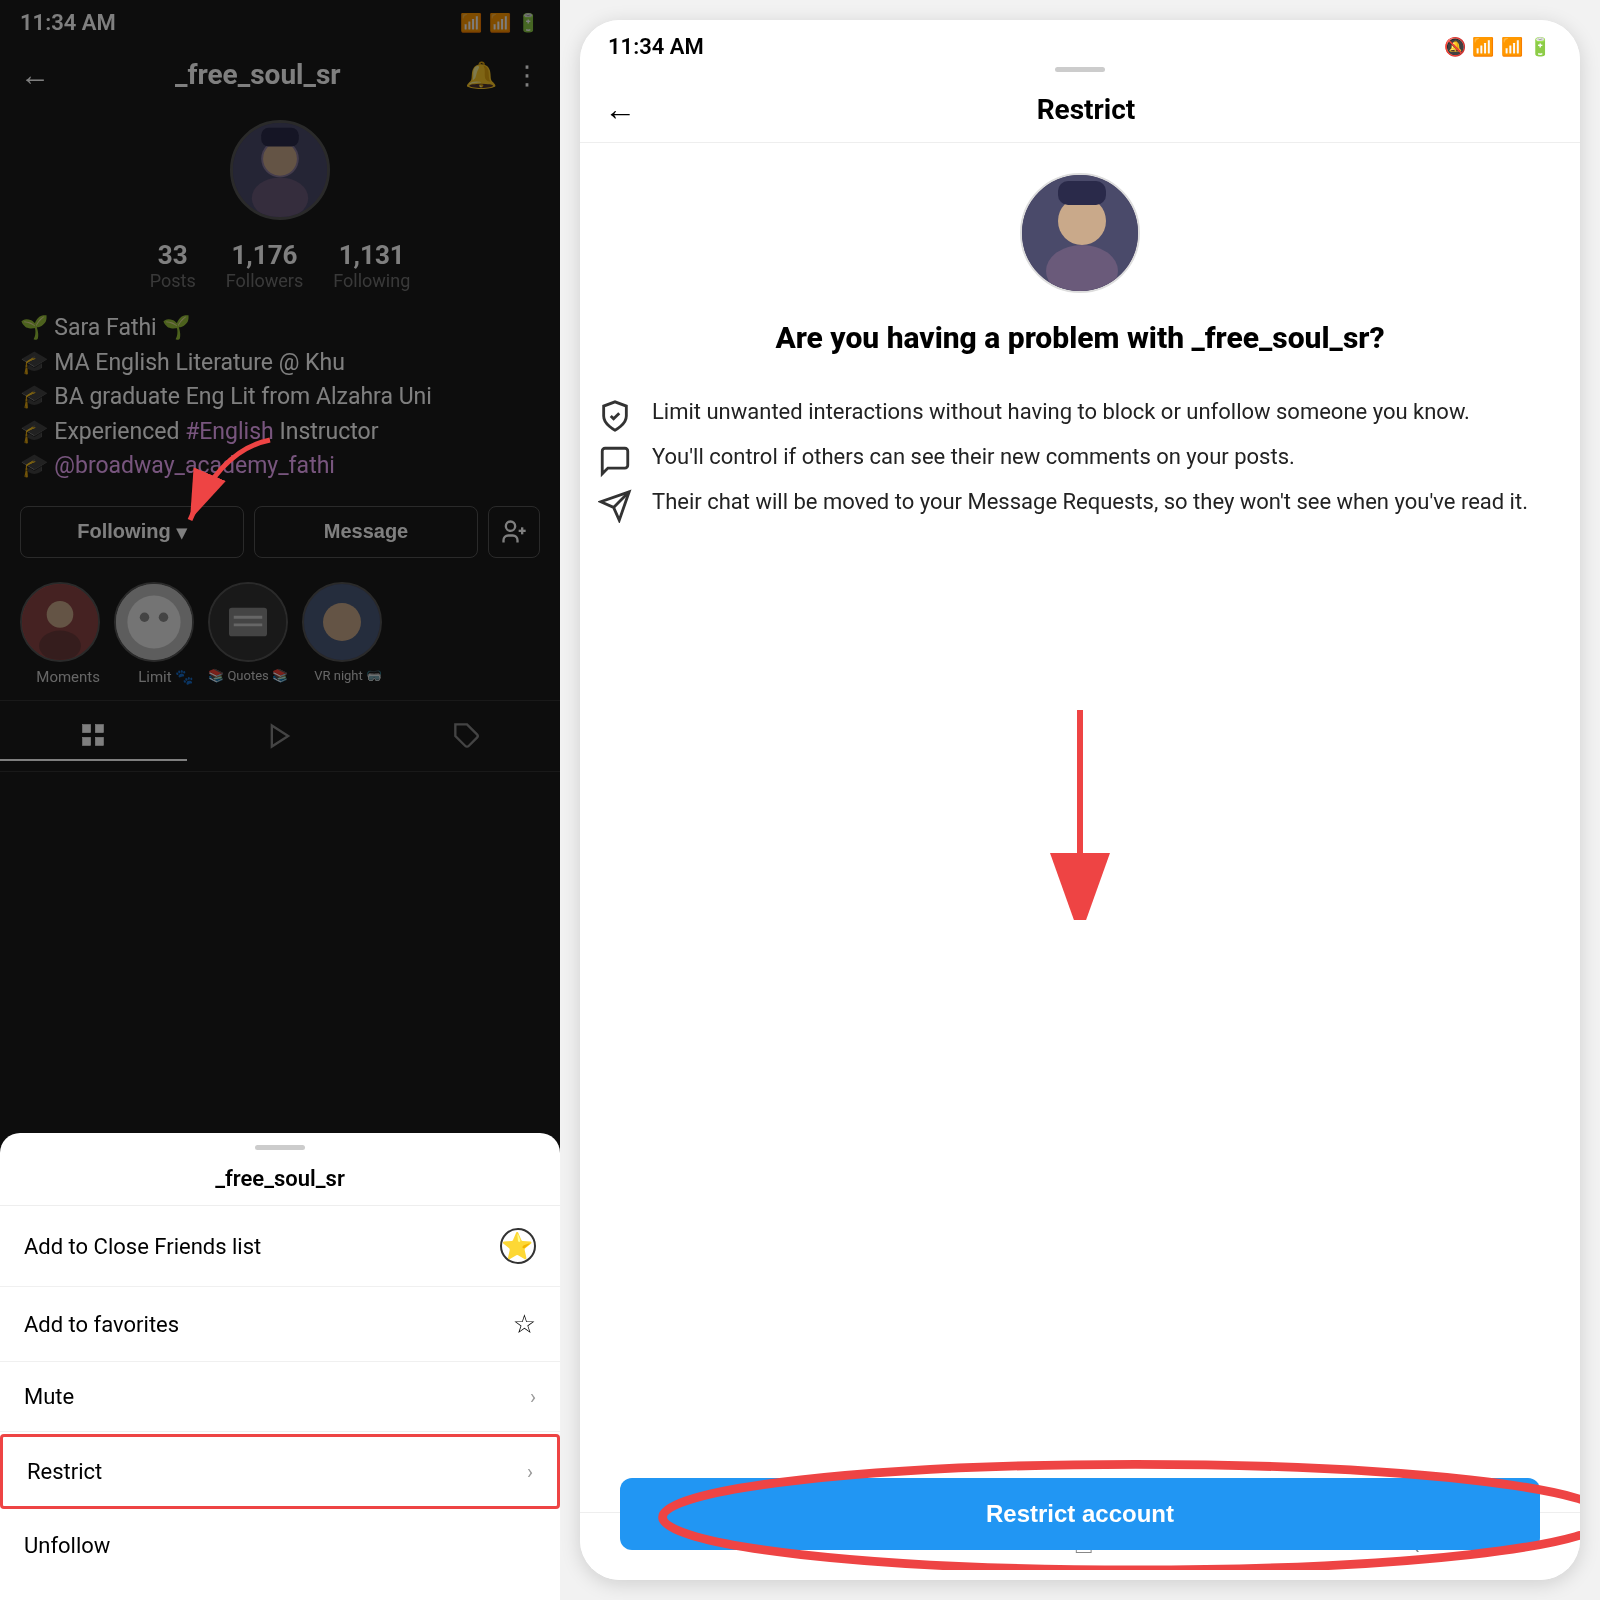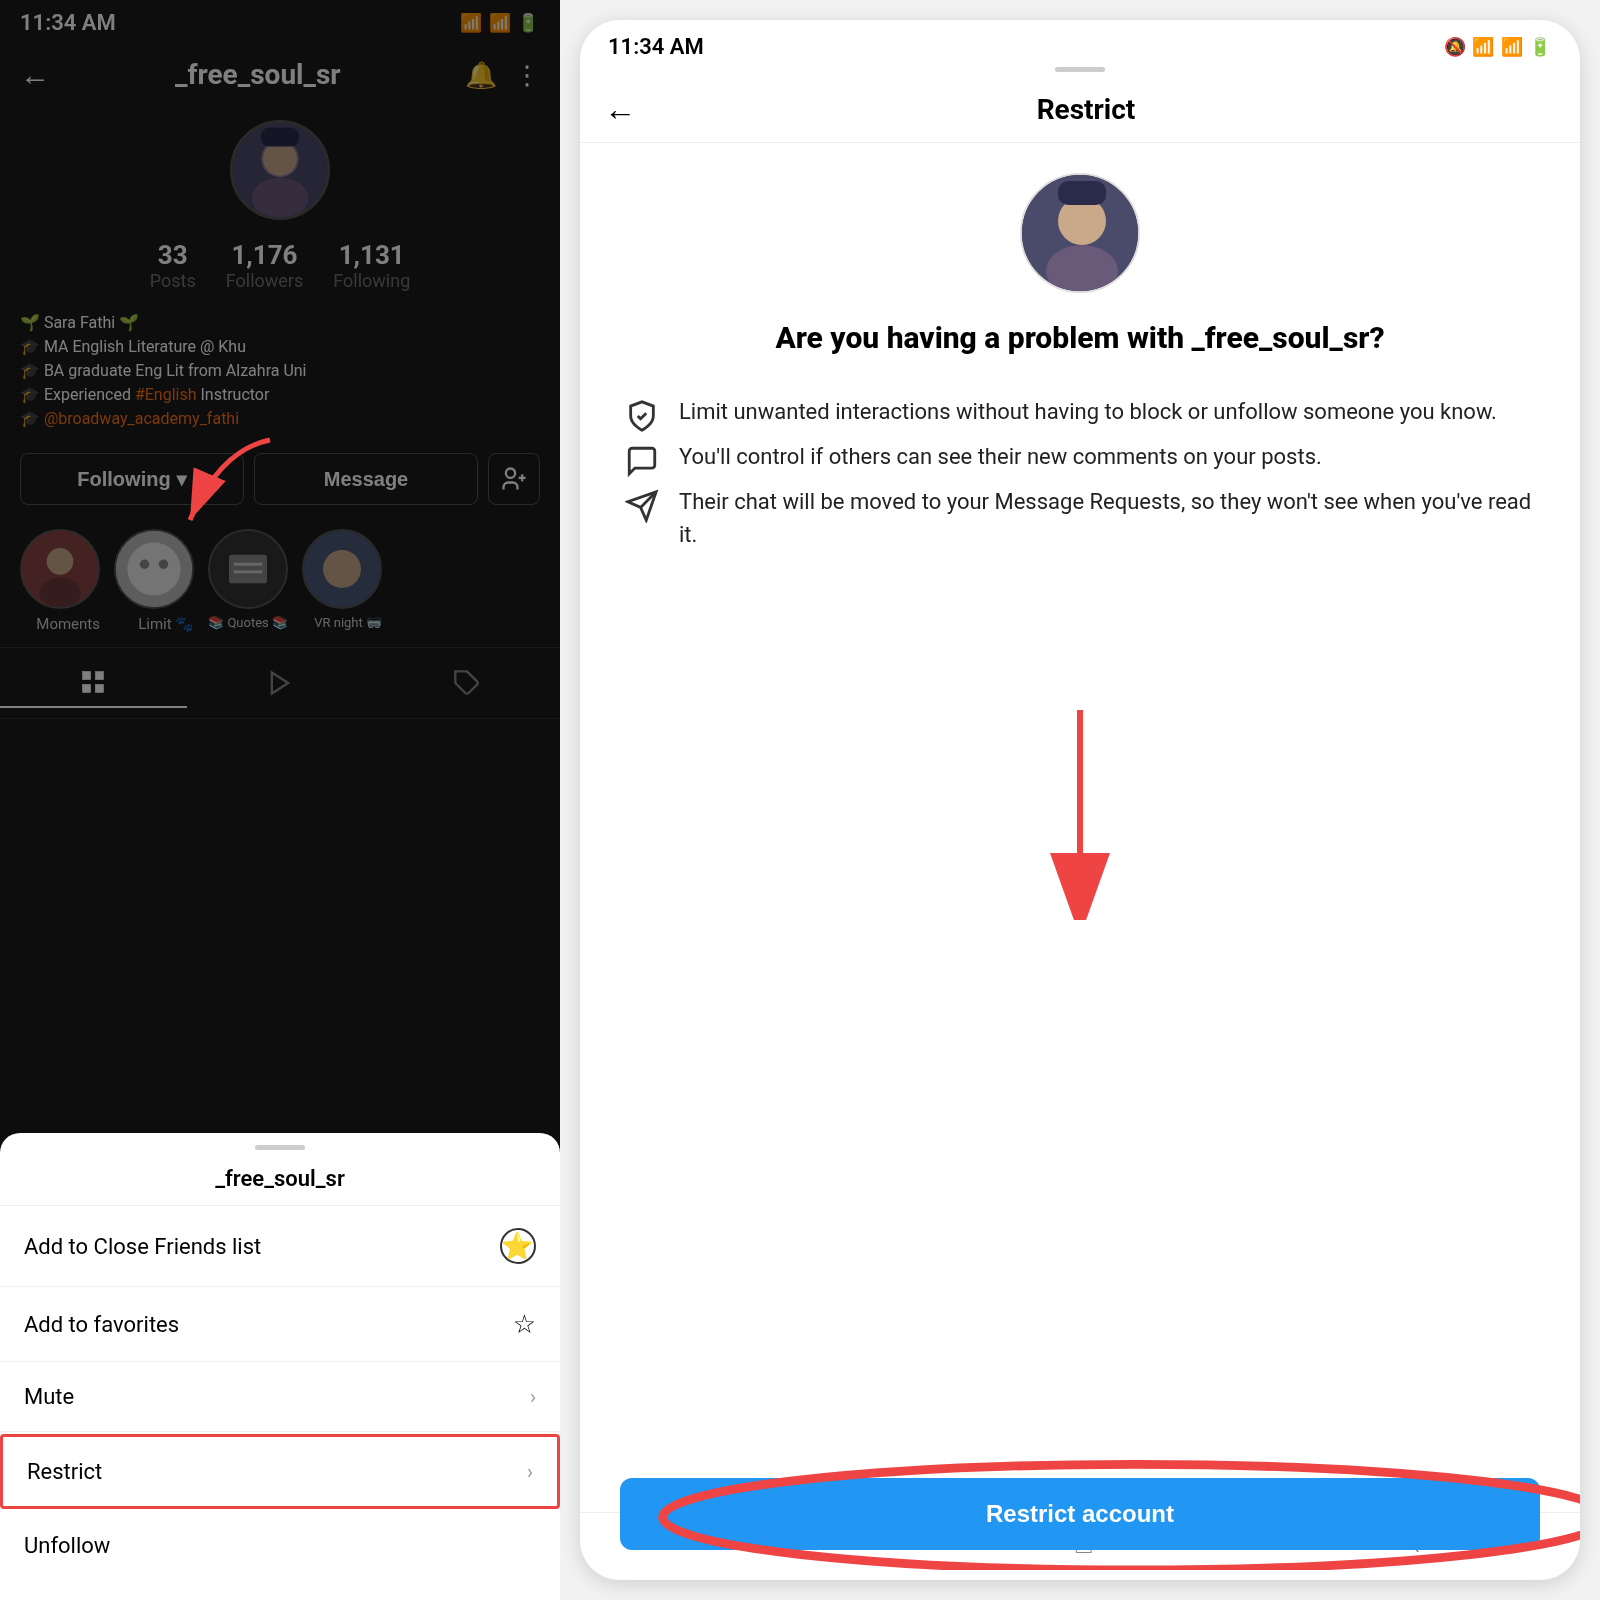--- a/index.html
+++ b/index.html
@@ -98,25 +98,25 @@
     .stat-label {
       font-size: 18px;
       color: #737373;
     }
 
     .bio-section {
       padding: 4px 20px 12px;
       color: #fff;
     }
     .bio-line {
-      font-size: 16px;
+      font-size: 23px;
       line-height: 1.5;
     }
     .bio-highlight {
-      color: #f97316;
+      color: #f0abfc;
     }
 
     .action-buttons {
       display: flex;
       gap: 10px;
       padding: 10px 20px;
     }
     .btn-following {
       flex: 1;
       padding: 10px;
@@ -324,21 +324,21 @@
     .right-nav-title {
       font-size: 28px;
       font-weight: 700;
       flex: 1;
       text-align: center;
     }
 
     .restrict-content {
       flex: 1;
       overflow-y: auto;
-      padding: 20px 45px;
+      padding: 20px 18px;
       display: flex;
       flex-direction: column;
       align-items: center;
     }
 
     .restrict-avatar {
       width: 120px;
       height: 120px;
       border-radius: 50%;
       background: linear-gradient(135deg, #3a3a5c, #5a4a6a);

